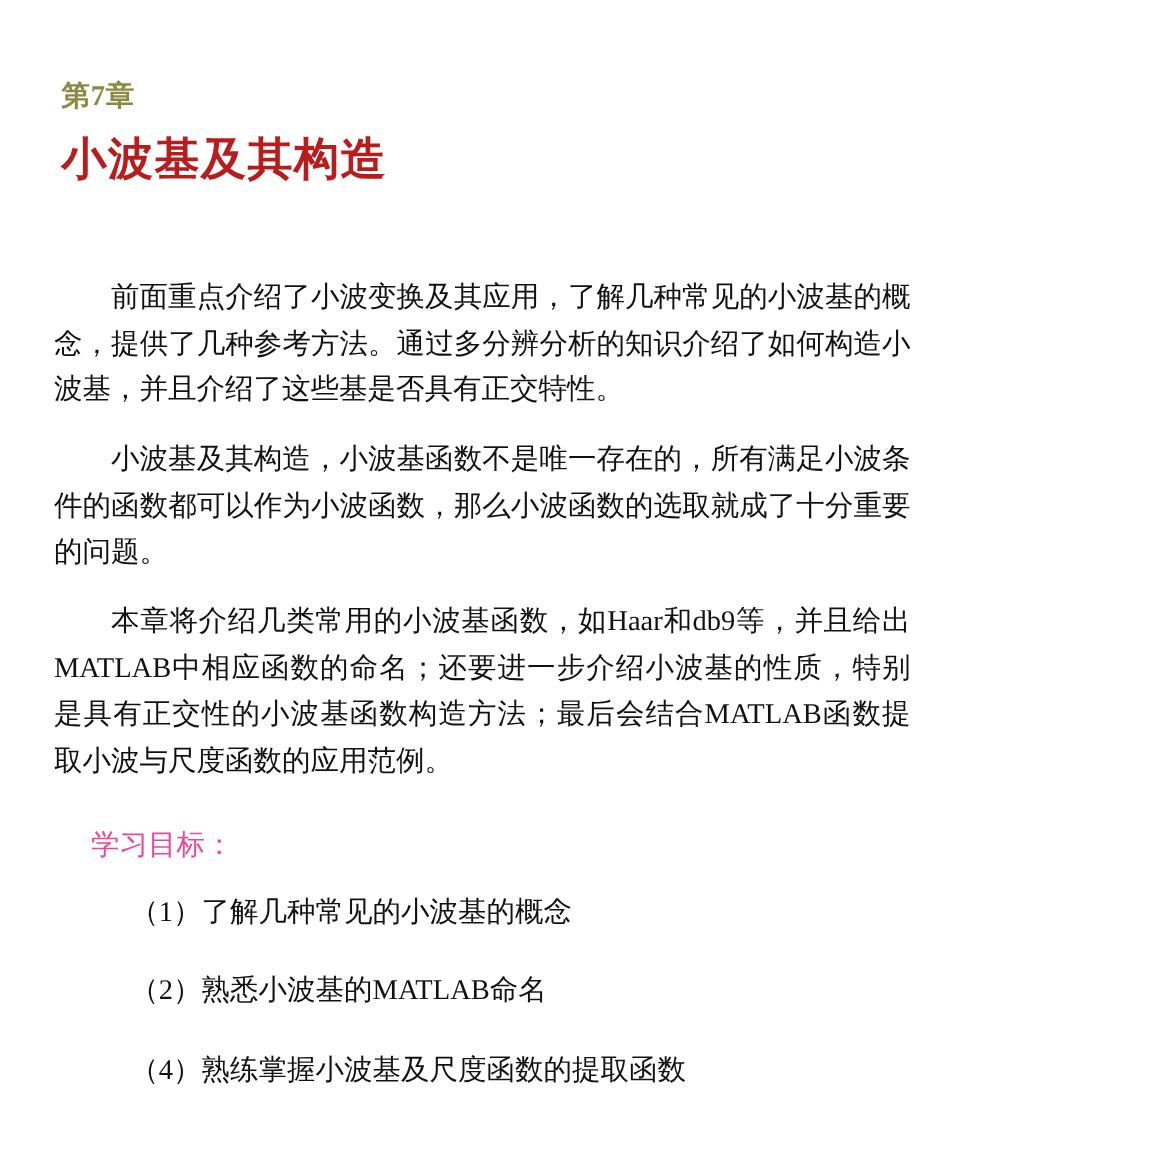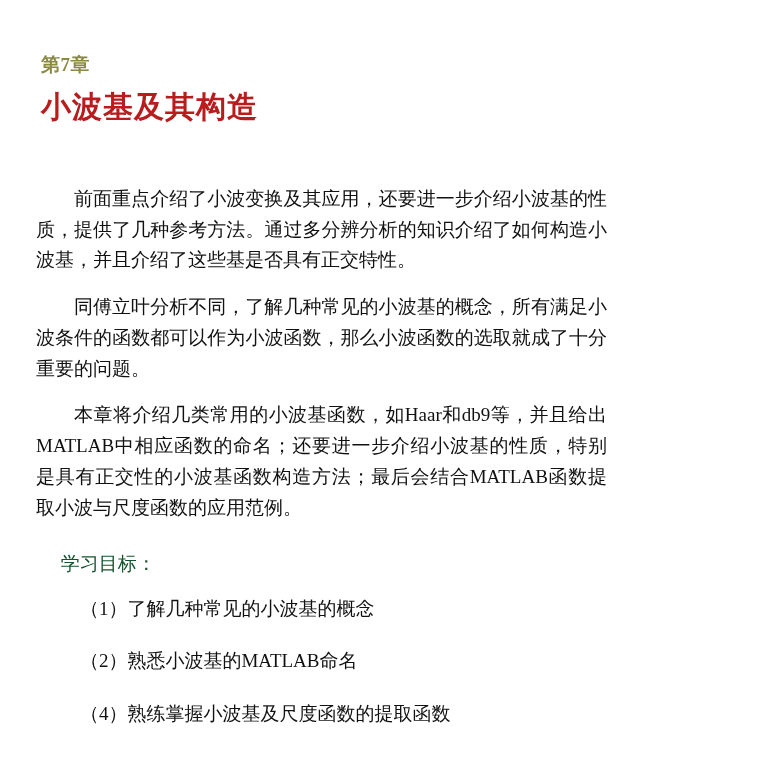--- a/index.html
+++ b/index.html
@@ -50,47 +50,47 @@
     color: #111111;
   }
   p.para.tight {
     margin-bottom: 14px;
   }
   .goals-heading {
     font-size: 19px;
     line-height: 1.6;
     margin: 26px 0 14px 0;
     text-indent: 1.3em;
-    color: #14532d;
+    color: #ec4899;
   }
   ul.goals {
     list-style: none;
-    margin: 4px;
+    margin: 11px;
     padding: 0;
   }
   ul.goals li {
     font-size: 19px;
     line-height: 1.6;
     margin: 0 0 22px 0;
     padding-left: 2.1em;
     color: #111111;
   }
 </style>
 </head>
 <body>
 
 <div class="page">
 
   <div class="chapter-number">第7章</div>
 
   <div class="chapter-title">小波基及其构造</div>
 
   <div class="body-block">
-    <p class="para">前面重点介绍了小波变换及其应用，还要进一步介绍小波基的性质，提供了几种参考方法。通过多分辨分析的知识介绍了如何构造小波基，并且介绍了这些基是否具有正交特性。</p>
-    <p class="para">同傅立叶分析不同，了解几种常见的小波基的概念，所有满足小波条件的函数都可以作为小波函数，那么小波函数的选取就成了十分重要的问题。</p>
+    <p class="para">前面重点介绍了小波变换及其应用，了解几种常见的小波基的概念，提供了几种参考方法。通过多分辨分析的知识介绍了如何构造小波基，并且介绍了这些基是否具有正交特性。</p>
+    <p class="para">小波基及其构造，小波基函数不是唯一存在的，所有满足小波条件的函数都可以作为小波函数，那么小波函数的选取就成了十分重要的问题。</p>
     <p class="para tight">本章将介绍几类常用的小波基函数，如Haar和db9等，并且给出MATLAB中相应函数的命名；还要进一步介绍小波基的性质，特别是具有正交性的小波基函数构造方法；最后会结合MATLAB函数提取小波与尺度函数的应用范例。</p>
 
     <div class="goals-heading">学习目标：</div>
 
     <ul class="goals">
       <li>（1）了解几种常见的小波基的概念</li>
       <li>（2）熟悉小波基的MATLAB命名</li>
       <li>（4）熟练掌握小波基及尺度函数的提取函数</li>
     </ul>
   </div>

